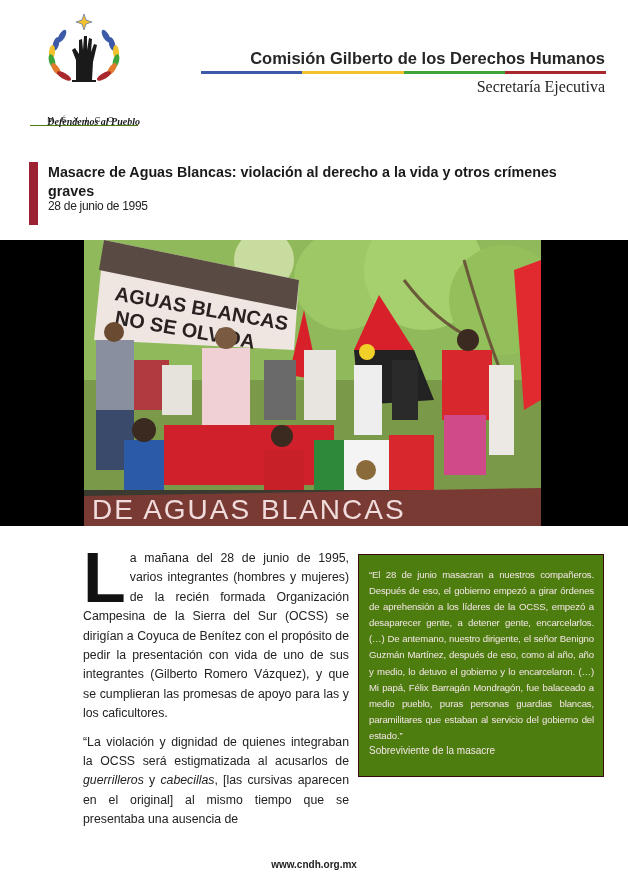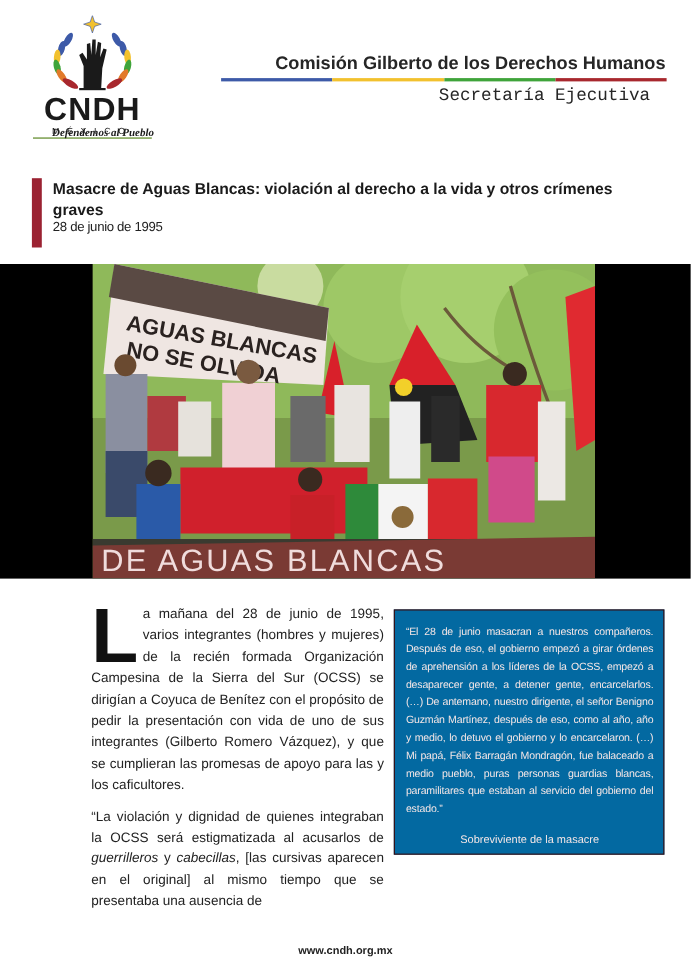--- a/index.html
+++ b/index.html
@@ -15,21 +15,21 @@
       font-family: "Liberation Sans", sans-serif; font-size: 8px; letter-spacing: 7px; color: #1a1a1a;
       border-bottom: 1px solid #4d7c0f; padding-bottom: 1px; }
     .logo-tagline { position: absolute; left: 0; top: 102px; width: 112px; text-align: right;
       font-family: "Liberation Serif", serif; font-style: italic; font-weight: bold; font-size: 10px; color: #1a1a1a; }
 
     
     .org-name { position: absolute; right: 23px; top: 49px; font-family: "Liberation Sans", sans-serif;
       font-weight: bold; font-size: 16.5px; color: #262626; white-space: nowrap; }
     .color-rule { position: absolute; left: 201px; top: 71px; width: 405px; height: 3px; display: flex; }
     .color-rule span { flex: 1; height: 3px; }
-    .org-sub { position: absolute; right: 37px; top: 78px; font-family: Liberation Mono, monospace;
+    .org-sub { position: absolute; right: 23px; top: 78px; font-family: Liberation Serif, serif;
       font-size: 16px; color: #262626; white-space: nowrap; }
 
     
     .title-bar { position: absolute; left: 29px; top: 162px; width: 9px; height: 63px; }
     .title { position: absolute; left: 48px; top: 163px; width: 520px; font-family: "Liberation Sans", sans-serif;
       font-weight: bold; font-size: 14.3px; line-height: 19px; color: #1a1a1a; }
     .date { position: absolute; left: 48px; top: 199px; font-family: "Liberation Sans", sans-serif;
       font-size: 12px; color: #222; letter-spacing: -0.3px; }
 
     
@@ -43,21 +43,21 @@
       line-height: 56px; height: 56px; margin: 1px 4px 0 0; color: #111; }
     .body-text p { margin-bottom: 9px; }
     .body-text p.p2 { margin-top: 0; }
 
     
     .quote-box { position: absolute; left: 358px; top: 554px; width: 246px; height: 223px;
       border: 1px solid #3a0a0e; padding: 12px 9px 0 10px; color: #f4e6e6; }
     .quote-text { font-family: "Liberation Sans", sans-serif; font-size: 9.6px; line-height: 16.1px; text-align: justify;
       letter-spacing: -0.15px; }
     .quote-author { text-align: right; font-family: "Liberation Sans", sans-serif; font-size: 11.5px; color: #fff; margin-top: 10px; }
-    .quote-role { text-align: center; font-family: "Liberation Sans", sans-serif; font-size: 10px; color: #f4e6e6; margin-top: 14px; }
+    .quote-role { text-align: left; font-family: "Liberation Sans", sans-serif; font-size: 10px; color: #f4e6e6; margin-top: 1px; }
 
     .footer-url { position: absolute; left: 0; width: 628px; top: 859px; text-align: center;
       font-family: "Liberation Sans", sans-serif; font-weight: bold; font-size: 10px; color: #222; }
   </style>
 </head>
 <body>
 
 <div class="logo">
   <svg width="96" height="72" viewBox="0 0 96 72">
 
@@ -77,21 +77,20 @@
       <ellipse cx="76" cy="30" rx="3" ry="7" fill="#3d5aa8" transform="rotate(-15 76 30)"></ellipse>
       <ellipse cx="80" cy="38" rx="3" ry="7" fill="#f2c12e" transform="rotate(-5 80 38)"></ellipse>
       <ellipse cx="80" cy="47" rx="3" ry="7" fill="#3fa43a" transform="rotate(15 80 47)"></ellipse>
       <ellipse cx="76" cy="55" rx="3" ry="7" fill="#e27a2a" transform="rotate(35 76 55)"></ellipse>
       <ellipse cx="68" cy="62" rx="3" ry="8" fill="#a8282e" transform="rotate(60 68 62)"></ellipse>
     </g>
 
     <path d="M40,66 L40,46 L36,36 L39,34 L43,40 L43,26 L46,25 L47,36 L48,22 L51,22 L51,36 L53,24 L56,25 L55,38 L58,30 L61,31 L57,48 L56,66 Z" fill="#1a1a1a"></path>
     <rect x="36" y="66" width="24" height="2" fill="#1a1a1a"></rect>
   </svg>
-  <div class="logo-cndh">CNDH</div>
   <div class="logo-mexico">MÉXICO</div>
   <div class="logo-tagline">Defendemos al Pueblo</div>
 </div>
 
 <div class="org-name">Comisión Gilberto de los Derechos Humanos</div>
 <div class="color-rule">
   <span style="background:#3d5aa8"></span>
   <span style="background:#f2c12e"></span>
   <span style="background:#3fa43a"></span>
   <span style="background:#a8282e"></span>
@@ -160,18 +159,18 @@
       <text x="8" y="279" font-family="Liberation Sans, sans-serif" font-size="28" fill="#f0dcdc" letter-spacing="2">DE AGUAS BLANCAS</text>
     </svg>
   </div>
 </div>
 
 <div class="body-text">
   <p><span class="dropcap">L</span><span>a mañana del 28 de junio de 1995, varios integrantes (hombres y mujeres) de la recién formada Organización Campesina de la Sierra del Sur (OCSS) se dirigían a Coyuca de Benítez con el propósito de pedir la presentación con vida de uno de sus integrantes (Gilberto Romero Vázquez), y que se cumplieran las promesas de apoyo para las y los caficultores.</span></p>
   <p class="p2"><span>“La violación y dignidad de quienes integraban la OCSS será estigmatizada al acusarlos de </span><em>guerrilleros</em><span> y </span><em>cabecillas</em><span>, [las cursivas aparecen en el original] al mismo tiempo que se presentaba una ausencia de</span></p>
 </div>
 
-<div class="quote-box" style="background:#0369a1">
+<div class="quote-box" style="background:#4d7c0f">
   <div class="quote-text">“El 28 de junio masacran a nuestros compañeros. Después de eso, el gobierno empezó a girar órdenes de aprehensión a los líderes de la OCSS, empezó a desaparecer gente, a detener gente, encarcelarlos. (…) De antemano, nuestro dirigente, el señor Benigno Guzmán Martínez, después de eso, como al año, año y medio, lo detuvo el gobierno y lo encarcelaron. (…) Mi papá, Félix Barragán Mondragón, fue balaceado a medio pueblo, puras personas guardias blancas, paramilitares que estaban al servicio del gobierno del estado.”</div>
   <div class="quote-role">Sobreviviente de la masacre</div>
 </div>
 
 <div class="footer-url">www.cndh.org.mx</div>
 
 </body></html>

